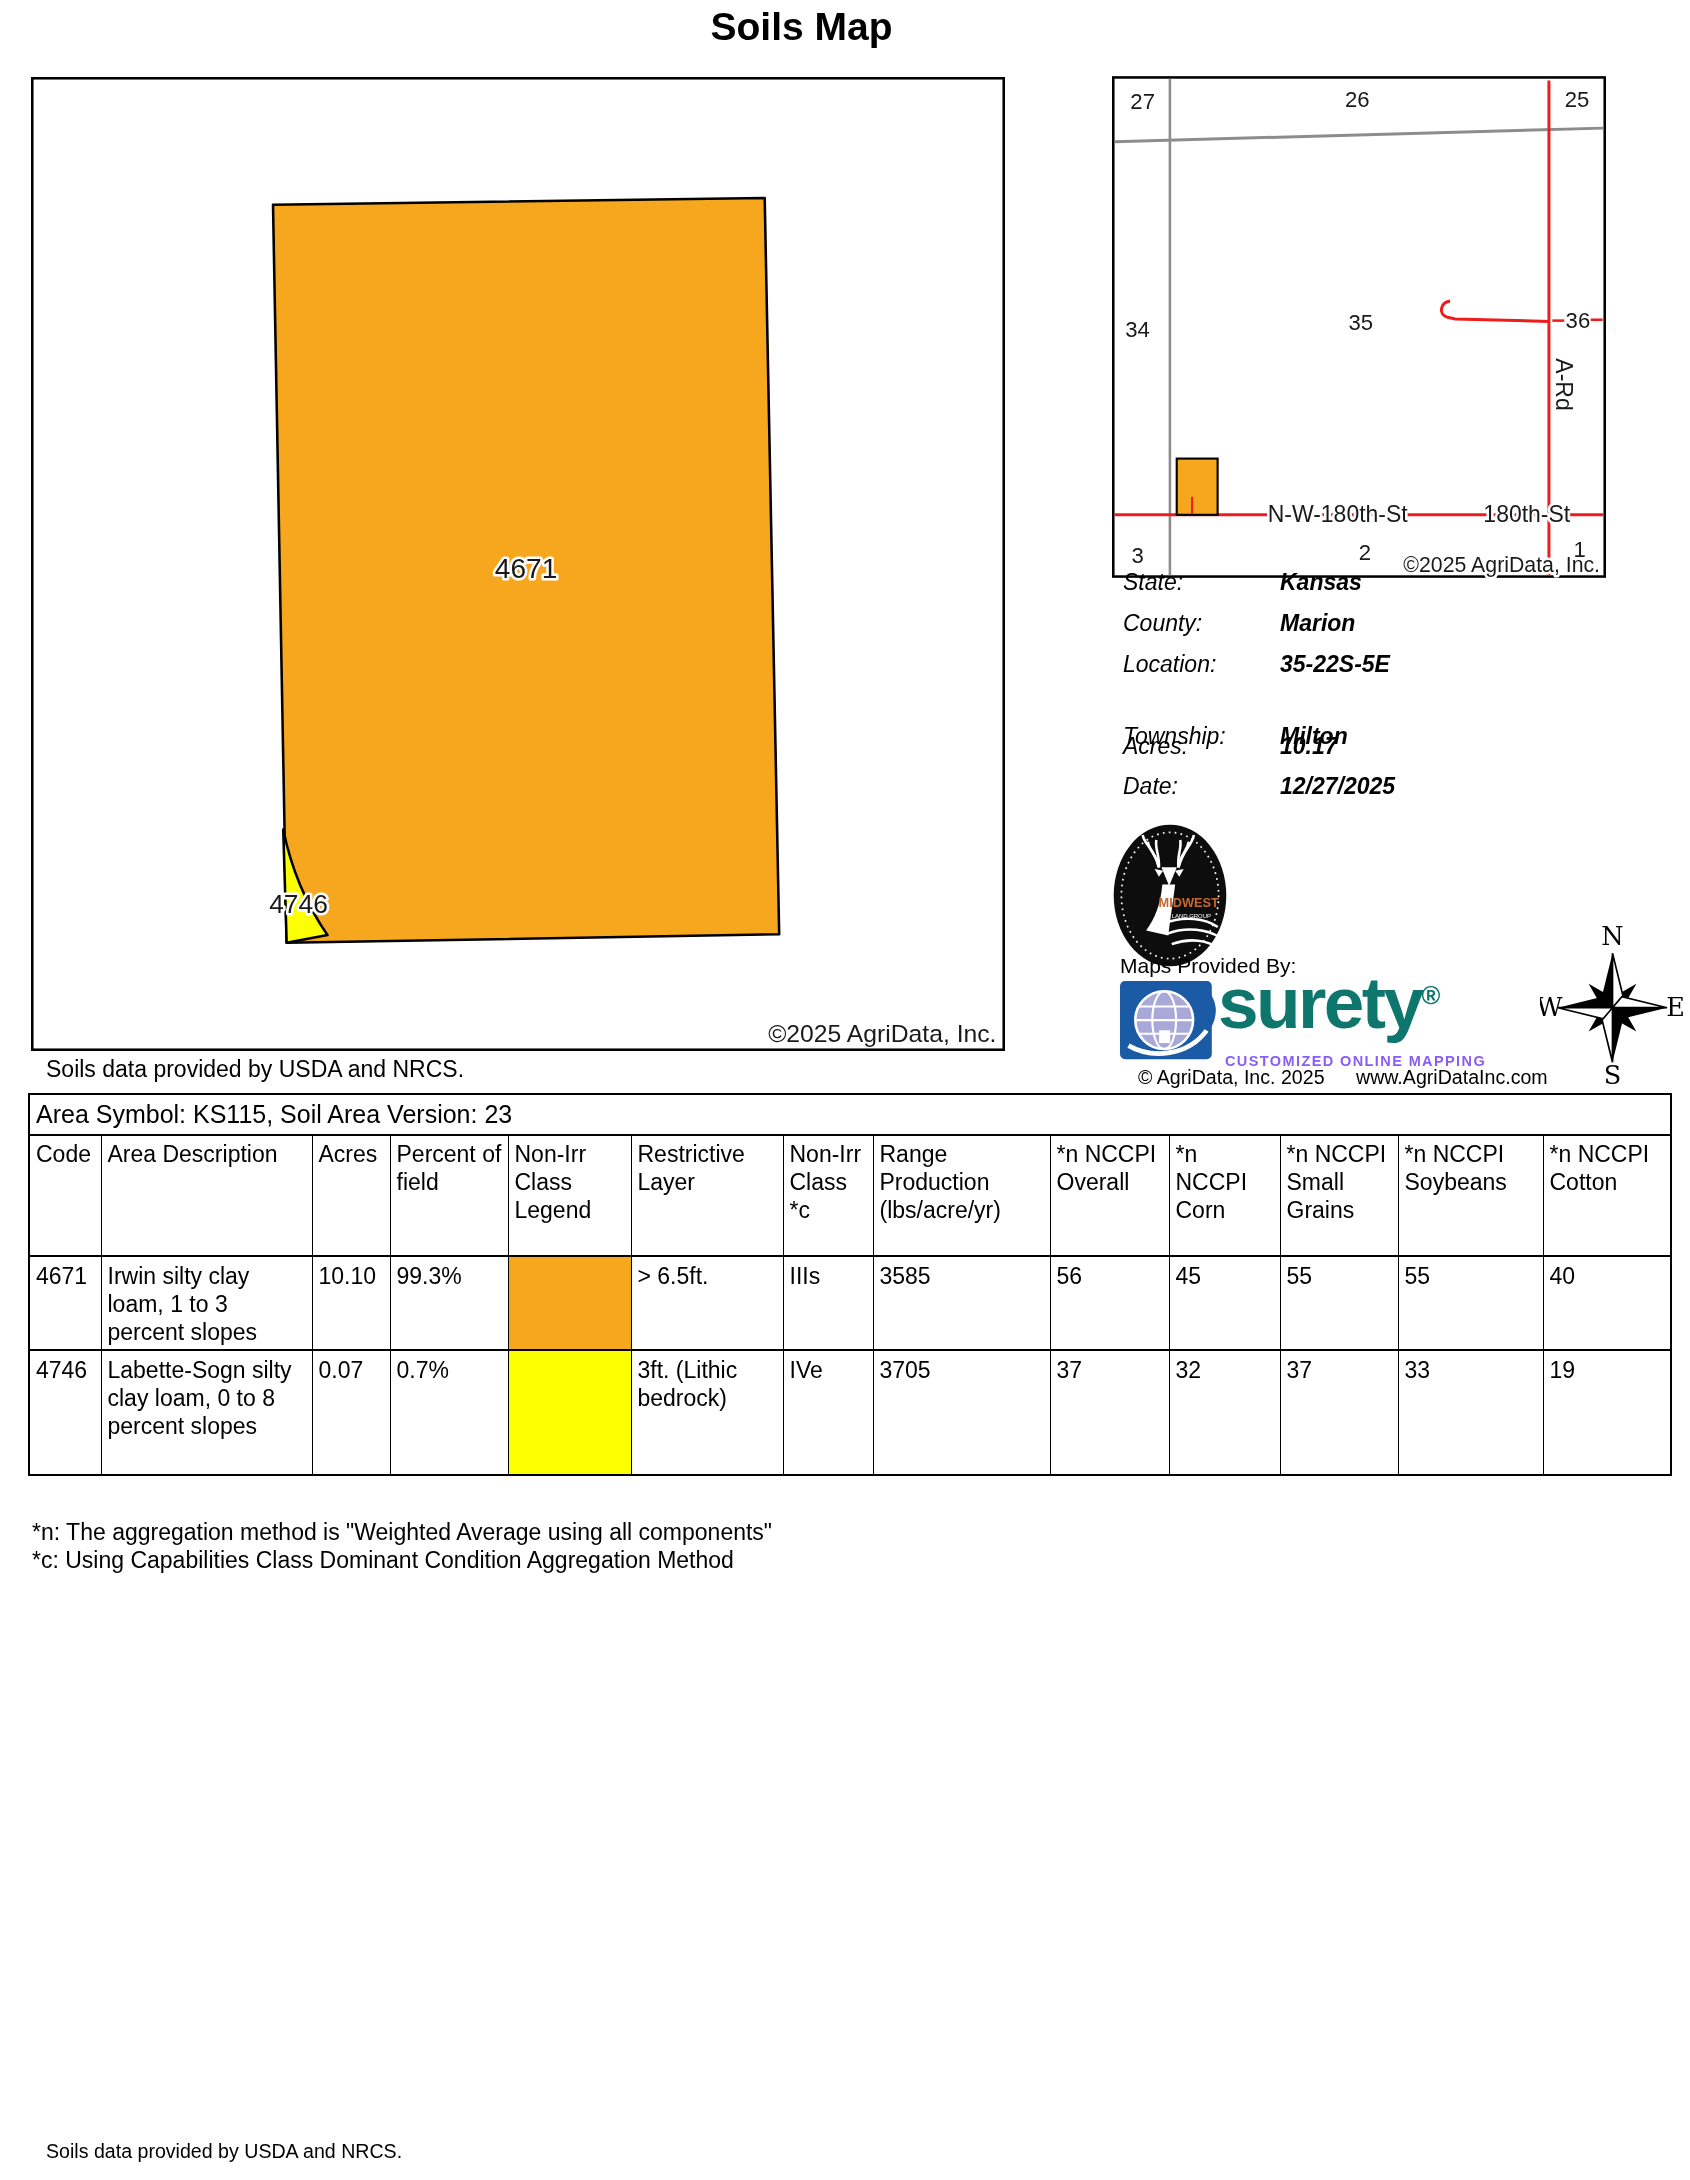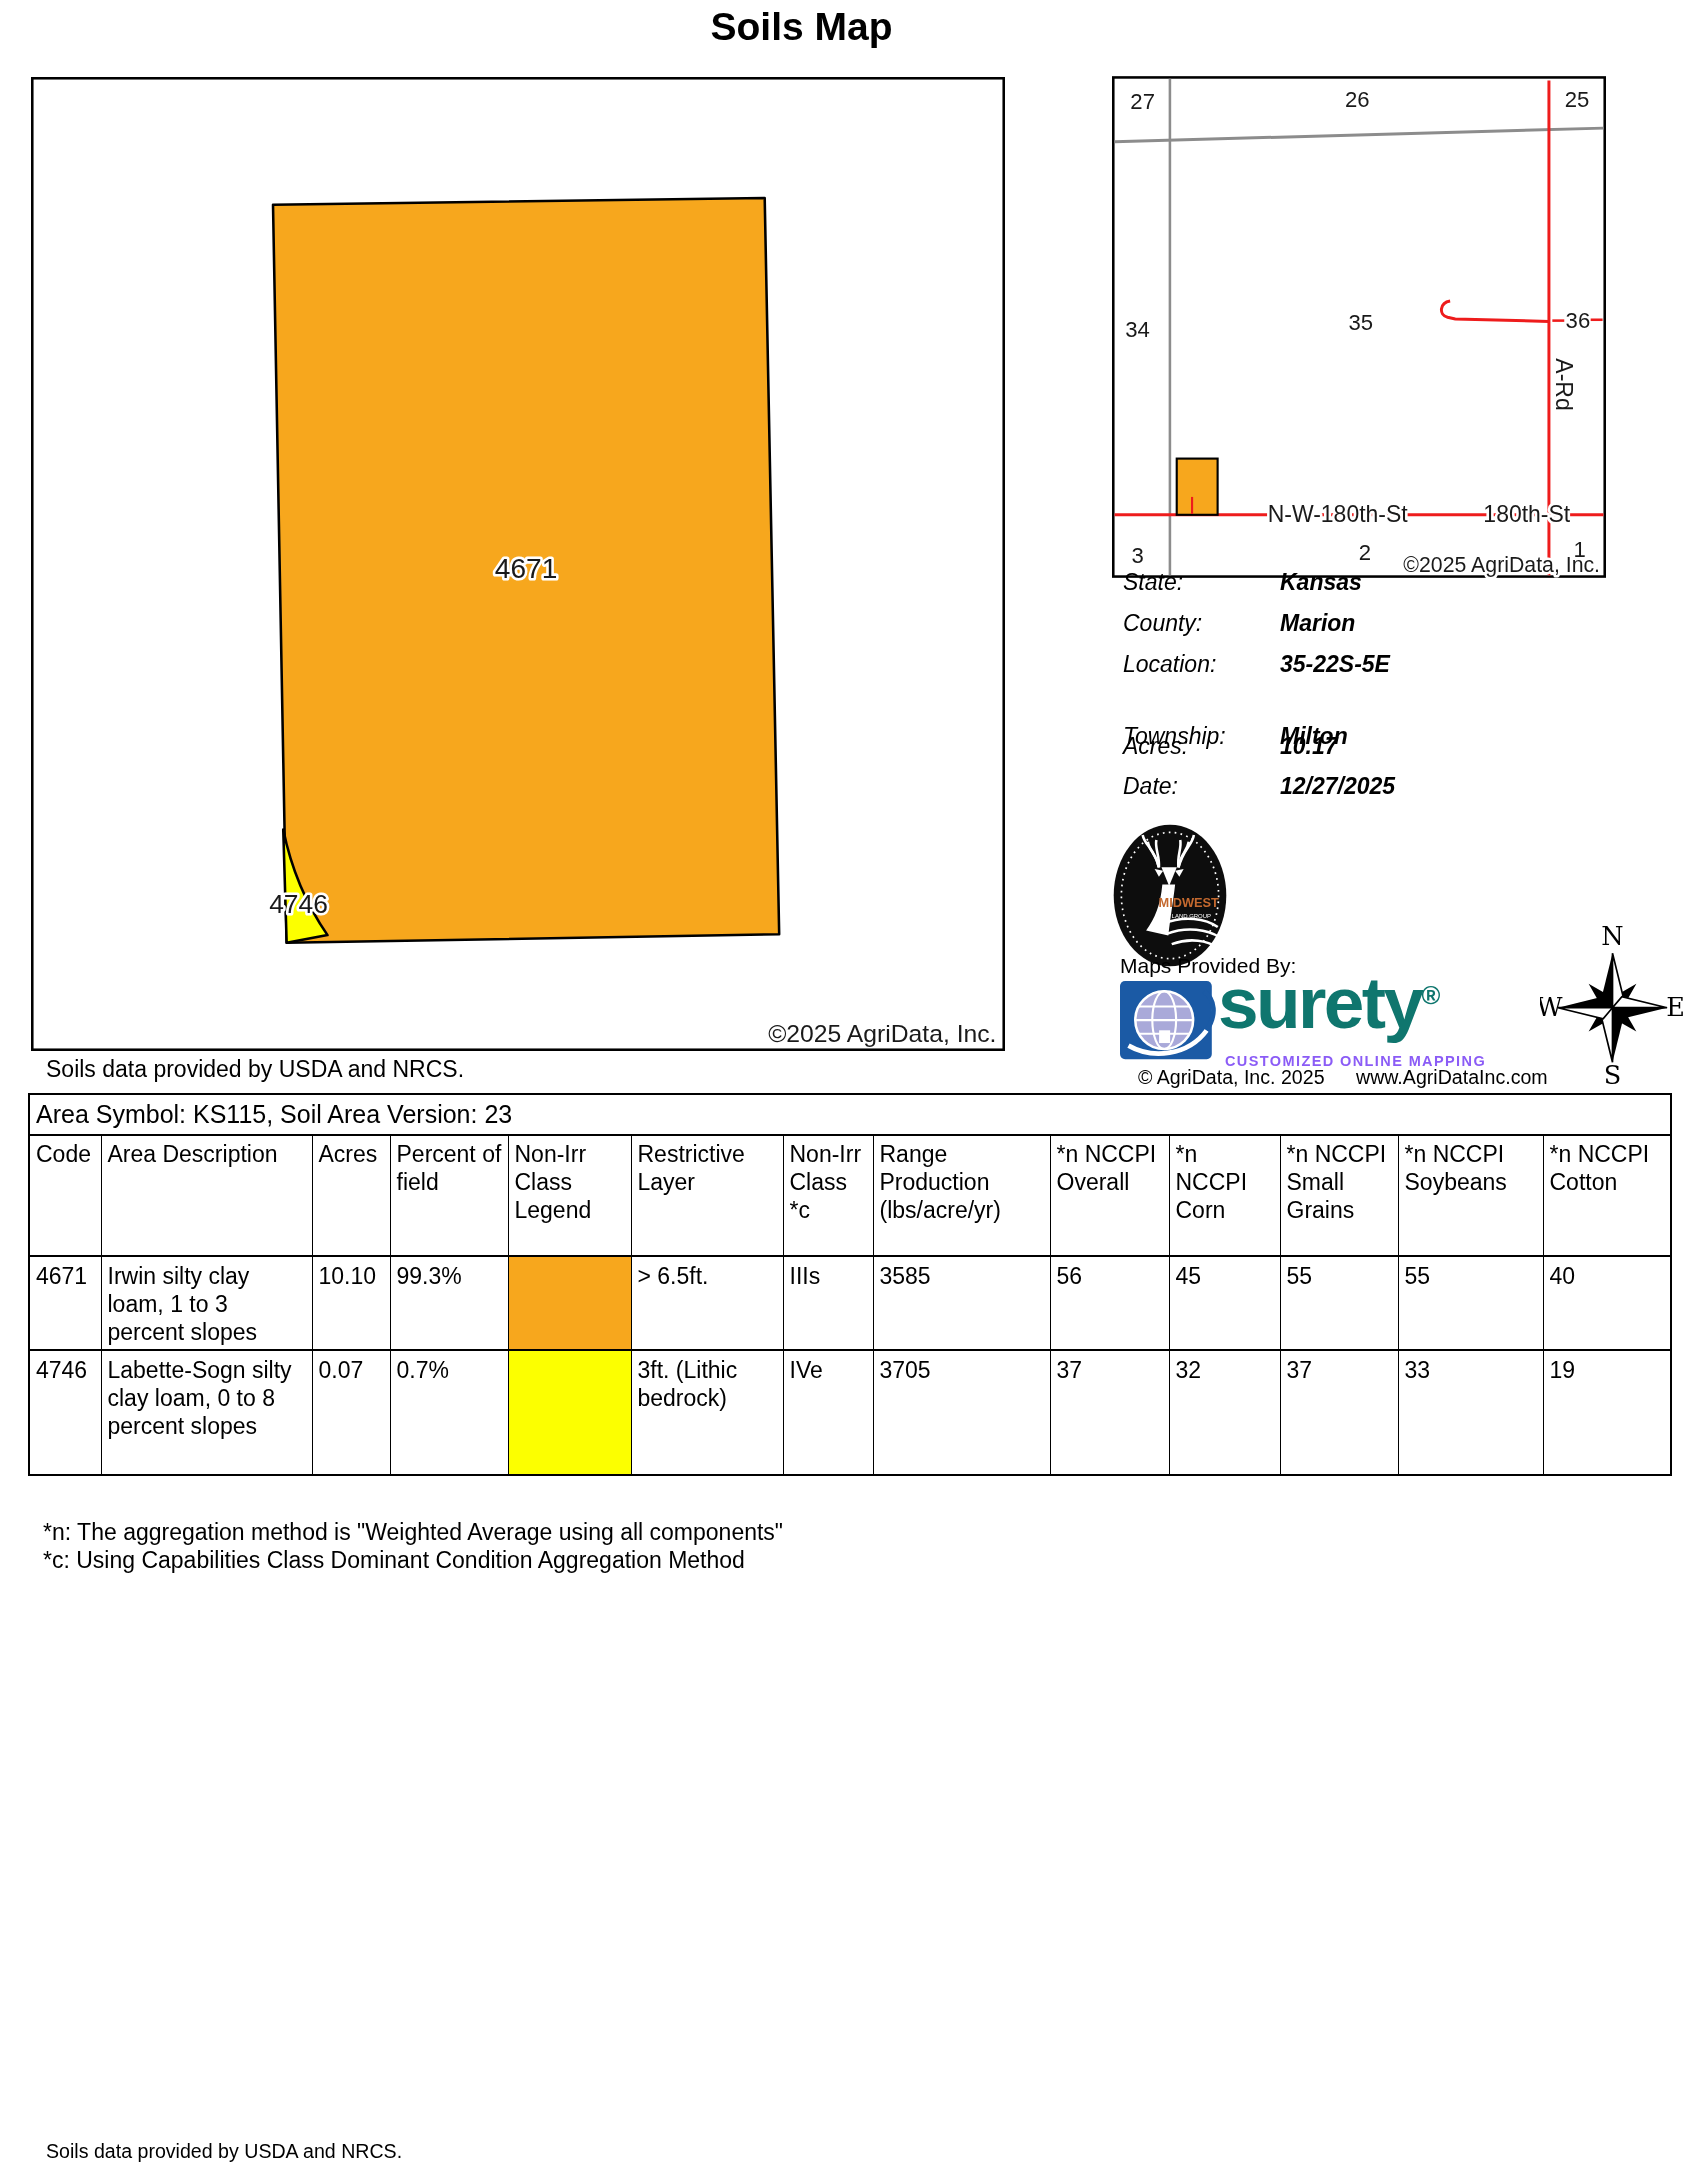--- a/index.html
+++ b/index.html
@@ -34,21 +34,21 @@
              overflow:hidden;line-height:1.22;}
   table.soil{border:2.6px solid #000;}
   tr.area-row td{height:31px;border-bottom:2.6px solid #000;font-size:25px;}
   tr.head-row th{height:112px;border-bottom:2.6px solid #000;}
   tr.body-row1 td{height:78px;border-bottom:2.6px solid #000;}
   tr.body-row2 td{height:115px;border-bottom:2.6px solid #000;}
   tr.foot-row td{height:27px;font-weight:bold;vertical-align:middle;}
   td.num{text-align:right;}
   td.swatch-orange{background:#F7A71D;}
   td.swatch-yellow{background:#FCFF00;}
-  .footnotes{top:1518px;left:32px;font-size:23px;line-height:28px;margin-left:11px;}
+  .footnotes{top:1518px;left:32px;font-size:23px;line-height:28px;}
   .bottom-note{top:2140px;left:46px;font-size:19.6px;}
 </style>
 </head>
 <body>
 
 <div class="page">
 
   <div class="abs page-title">Soils Map</div>
 
   <svg class="abs" style="top:77px;left:31px;" width="974" height="974" viewBox="0 0 1143 1143">

